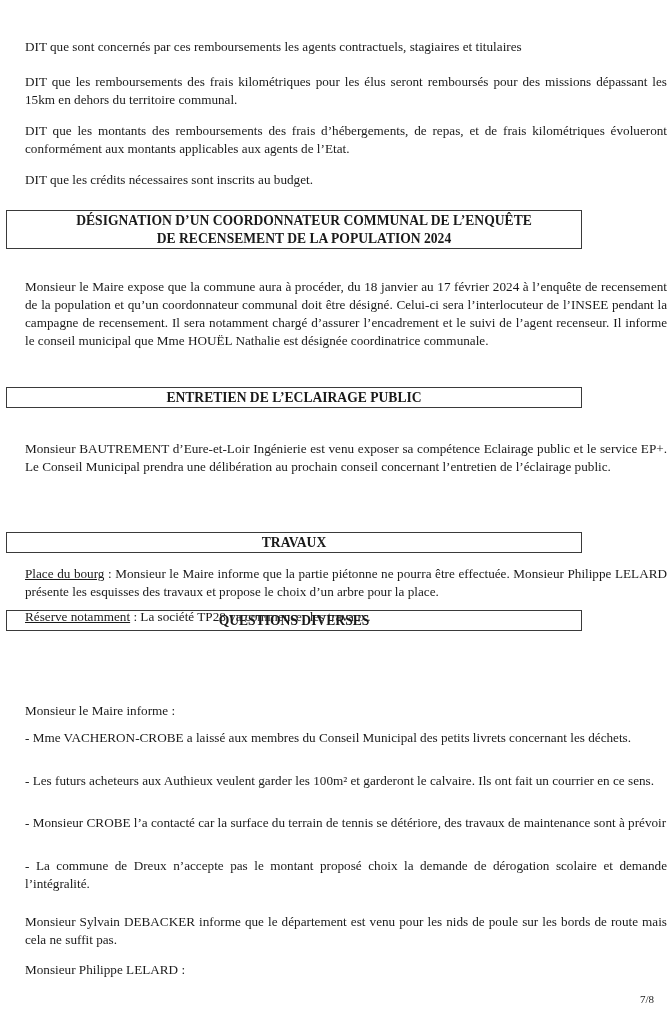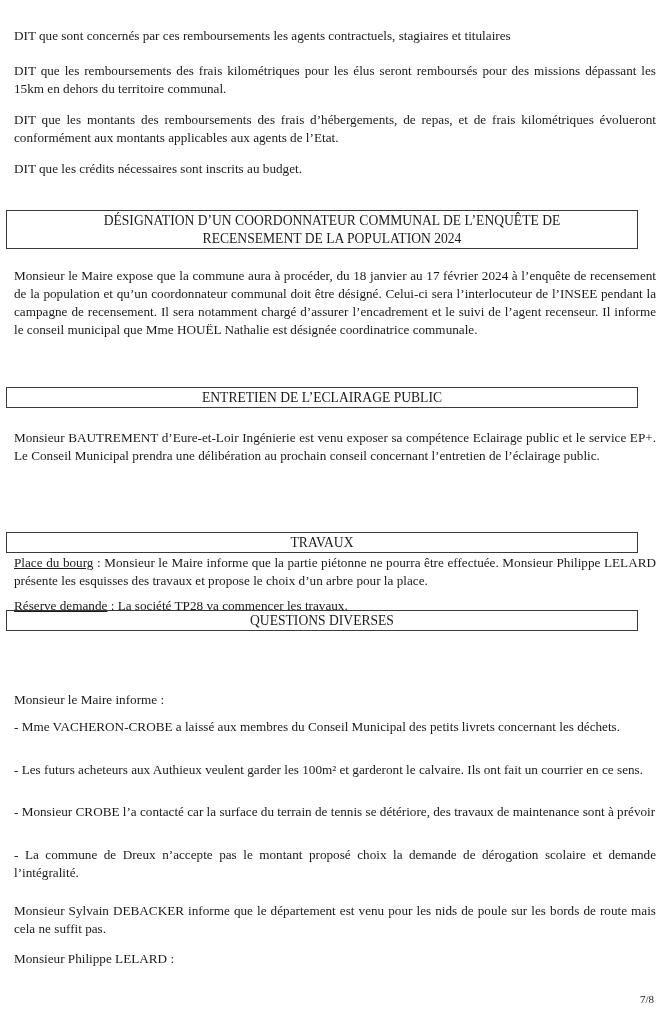--- a/index.html
+++ b/index.html
@@ -2,26 +2,26 @@
 <html><head>
 <meta charset="utf-8">
 <style>
   html, body { margin: 0; padding: 0; background: #ffffff; }
   body {
     width: 668px; height: 1024px; position: relative; overflow: hidden;
     font-family: "Liberation Serif", serif; color: #1a1a1a;
     font-size: 13.2px; line-height: 18px;
   }
   .page { position: absolute; left: 14px; top: 0; width: 642px; }
-  .p { position: absolute; left: 0; width: 642px; text-align: justify; margin: 0; }
+  .p { position: absolute; left: 0; width: 642px; text-align: justify; margin: 11px; }
   .p.nj { text-align: left; }
   .box {
-    position: absolute; left: 0; width: 632px; left: -8px;
+    position: absolute; left: 0; width: 576px; left: -8px;
     border: 1px solid #3a3a3a; box-sizing: border-box;
-    text-align: center; font-weight: normal; font-size: 13.6px; line-height: 18px;
+    text-align: center; font-weight: bold; font-size: 13.6px; line-height: 18px;
     padding: 1px 4px 0 4px;
   }
   .u { text-decoration: underline; }
   .pagenum { position: absolute; right: 14px; top: 990px; font-size: 11px; }
 </style>
 </head>
 <body>
 
 <div class="page">
 
@@ -31,21 +31,21 @@
   <p class="p nj" style="top:160px">DIT que les crédits nécessaires sont inscrits au budget.</p>
 
   <div class="box" style="top:210px; padding-left:60px; padding-right:40px;">DÉSIGNATION D’UN COORDONNATEUR COMMUNAL DE L’ENQUÊTE DE RECENSEMENT DE LA POPULATION 2024</div>
   <p class="p" style="top:267px">Monsieur le Maire expose que la commune aura à procéder, du 18 janvier au 17 février 2024 à l’enquête de recensement de la population et qu’un coordonnateur communal doit être désigné. Celui-ci sera l’interlocuteur de l’INSEE pendant la campagne de recensement. Il sera notamment chargé d’assurer l’encadrement et le suivi de l’agent recenseur. Il informe le conseil municipal que Mme HOUËL Nathalie est désignée coordinatrice communale.</p>
 
   <div class="box" style="top:387px">ENTRETIEN DE L’ECLAIRAGE PUBLIC</div>
   <p class="p" style="top:429px">Monsieur BAUTREMENT d’Eure-et-Loir Ingénierie est venu exposer sa compétence Eclairage public et le service EP+. Le Conseil Municipal prendra une délibération au prochain conseil concernant l’entretien de l’éclairage public.</p>
 
   <div class="box" style="top:532px">TRAVAUX</div>
   <p class="p" style="top:554px"><span class="u">Place du bourg</span><span> : Monsieur le Maire informe que la partie piétonne ne pourra être effectuée. Monsieur Philippe LELARD présente les esquisses des travaux et propose le choix d’un arbre pour la place.</span></p>
-  <p class="p nj" style="top:597px"><span class="u">Réserve demande</span><span> : La société TP28 va commencer les travaux.</span></p>
+  <p class="p nj" style="top:597px"><span class="u">Réserve notamment</span><span> : La société TP28 va commencer les travaux.</span></p>
 
   <div class="box" style="top:610px">QUESTIONS DIVERSES</div>
   <p class="p nj" style="top:691px">Monsieur le Maire informe :</p>
   <p class="p" style="top:718px">- Mme VACHERON-CROBE a laissé aux membres du Conseil Municipal des petits livrets concernant les déchets.</p>
   <p class="p" style="top:761px">- Les futurs acheteurs aux Authieux veulent garder les 100m² et garderont le calvaire. Ils ont fait un courrier en ce sens.</p>
   <p class="p" style="top:803px">- Monsieur CROBE l’a contacté car la surface du terrain de tennis se détériore, des travaux de maintenance sont à prévoir</p>
   <p class="p" style="top:846px">- La commune de Dreux n’accepte pas le montant proposé choix la demande de dérogation scolaire et demande l’intégralité.</p>
   <p class="p" style="top:902px">Monsieur Sylvain DEBACKER informe que le département est venu pour les nids de poule sur les bords de route mais cela ne suffit pas.</p>
   <p class="p nj" style="top:950px">Monsieur Philippe LELARD :</p>
 </div>

